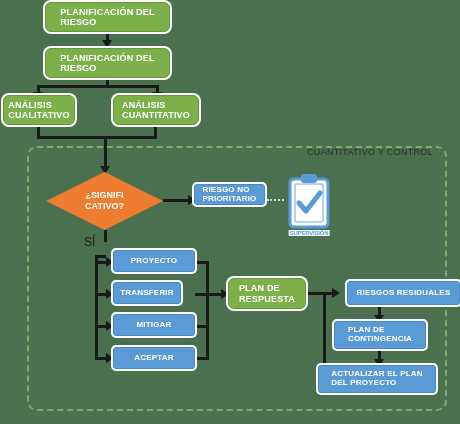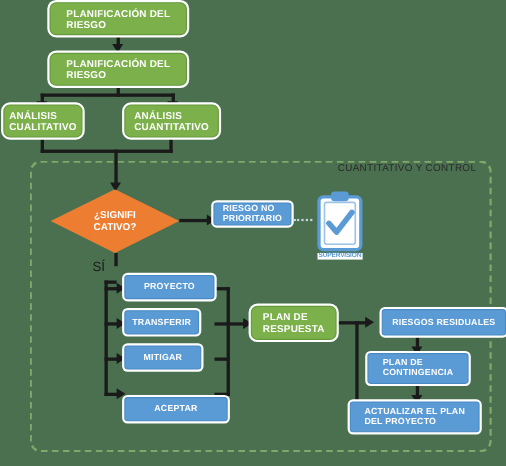--- a/index.html
+++ b/index.html
@@ -242,22 +242,22 @@
   <div class="arrow right" style="left:106px; top:289px;"></div>
 
   <div class="conn h" style="left:95px; top:325px; width:14px;"></div>
   <div class="arrow right" style="left:106px; top:321px;"></div>
 
   <div class="conn h" style="left:95px; top:357px; width:14px;"></div>
   <div class="arrow right" style="left:106px; top:353px;"></div>
 
   <div class="node blue" style="left:113px; top:250px; width:82px; height:22px; font-size:8px;">PROYECTO</div>
   <div class="node blue" style="left:113px; top:282px; width:68px; height:22px; font-size:8px;">TRANSFERIR</div>
-  <div class="node blue" style="left:113px; top:314px; width:70px; height:22px; font-size:8px;">MITIGAR</div>
-  <div class="node blue" style="left:113px; top:361px; width:94px; height:22px; font-size:8px;">ACEPTAR</div>
+  <div class="node blue" style="left:113px; top:314px; width:82px; height:22px; font-size:8px;">MITIGAR</div>
+  <div class="node blue" style="left:113px; top:347px; width:82px; height:22px; font-size:8px;">ACEPTAR</div>
 
   <div class="conn h" style="left:195px; top:261px; width:14px;"></div>
   <div class="conn h" style="left:195px; top:293px; width:14px;"></div>
   <div class="conn h" style="left:195px; top:325px; width:14px;"></div>
   <div class="conn h" style="left:195px; top:357px; width:14px;"></div>
   <div class="conn v" style="left:206px; top:261px; height:99px;"></div>
   <div class="conn h" style="left:206px; top:293px; width:18px;"></div>
   <div class="arrow right" style="left:221px; top:289px;"></div>
 
 

